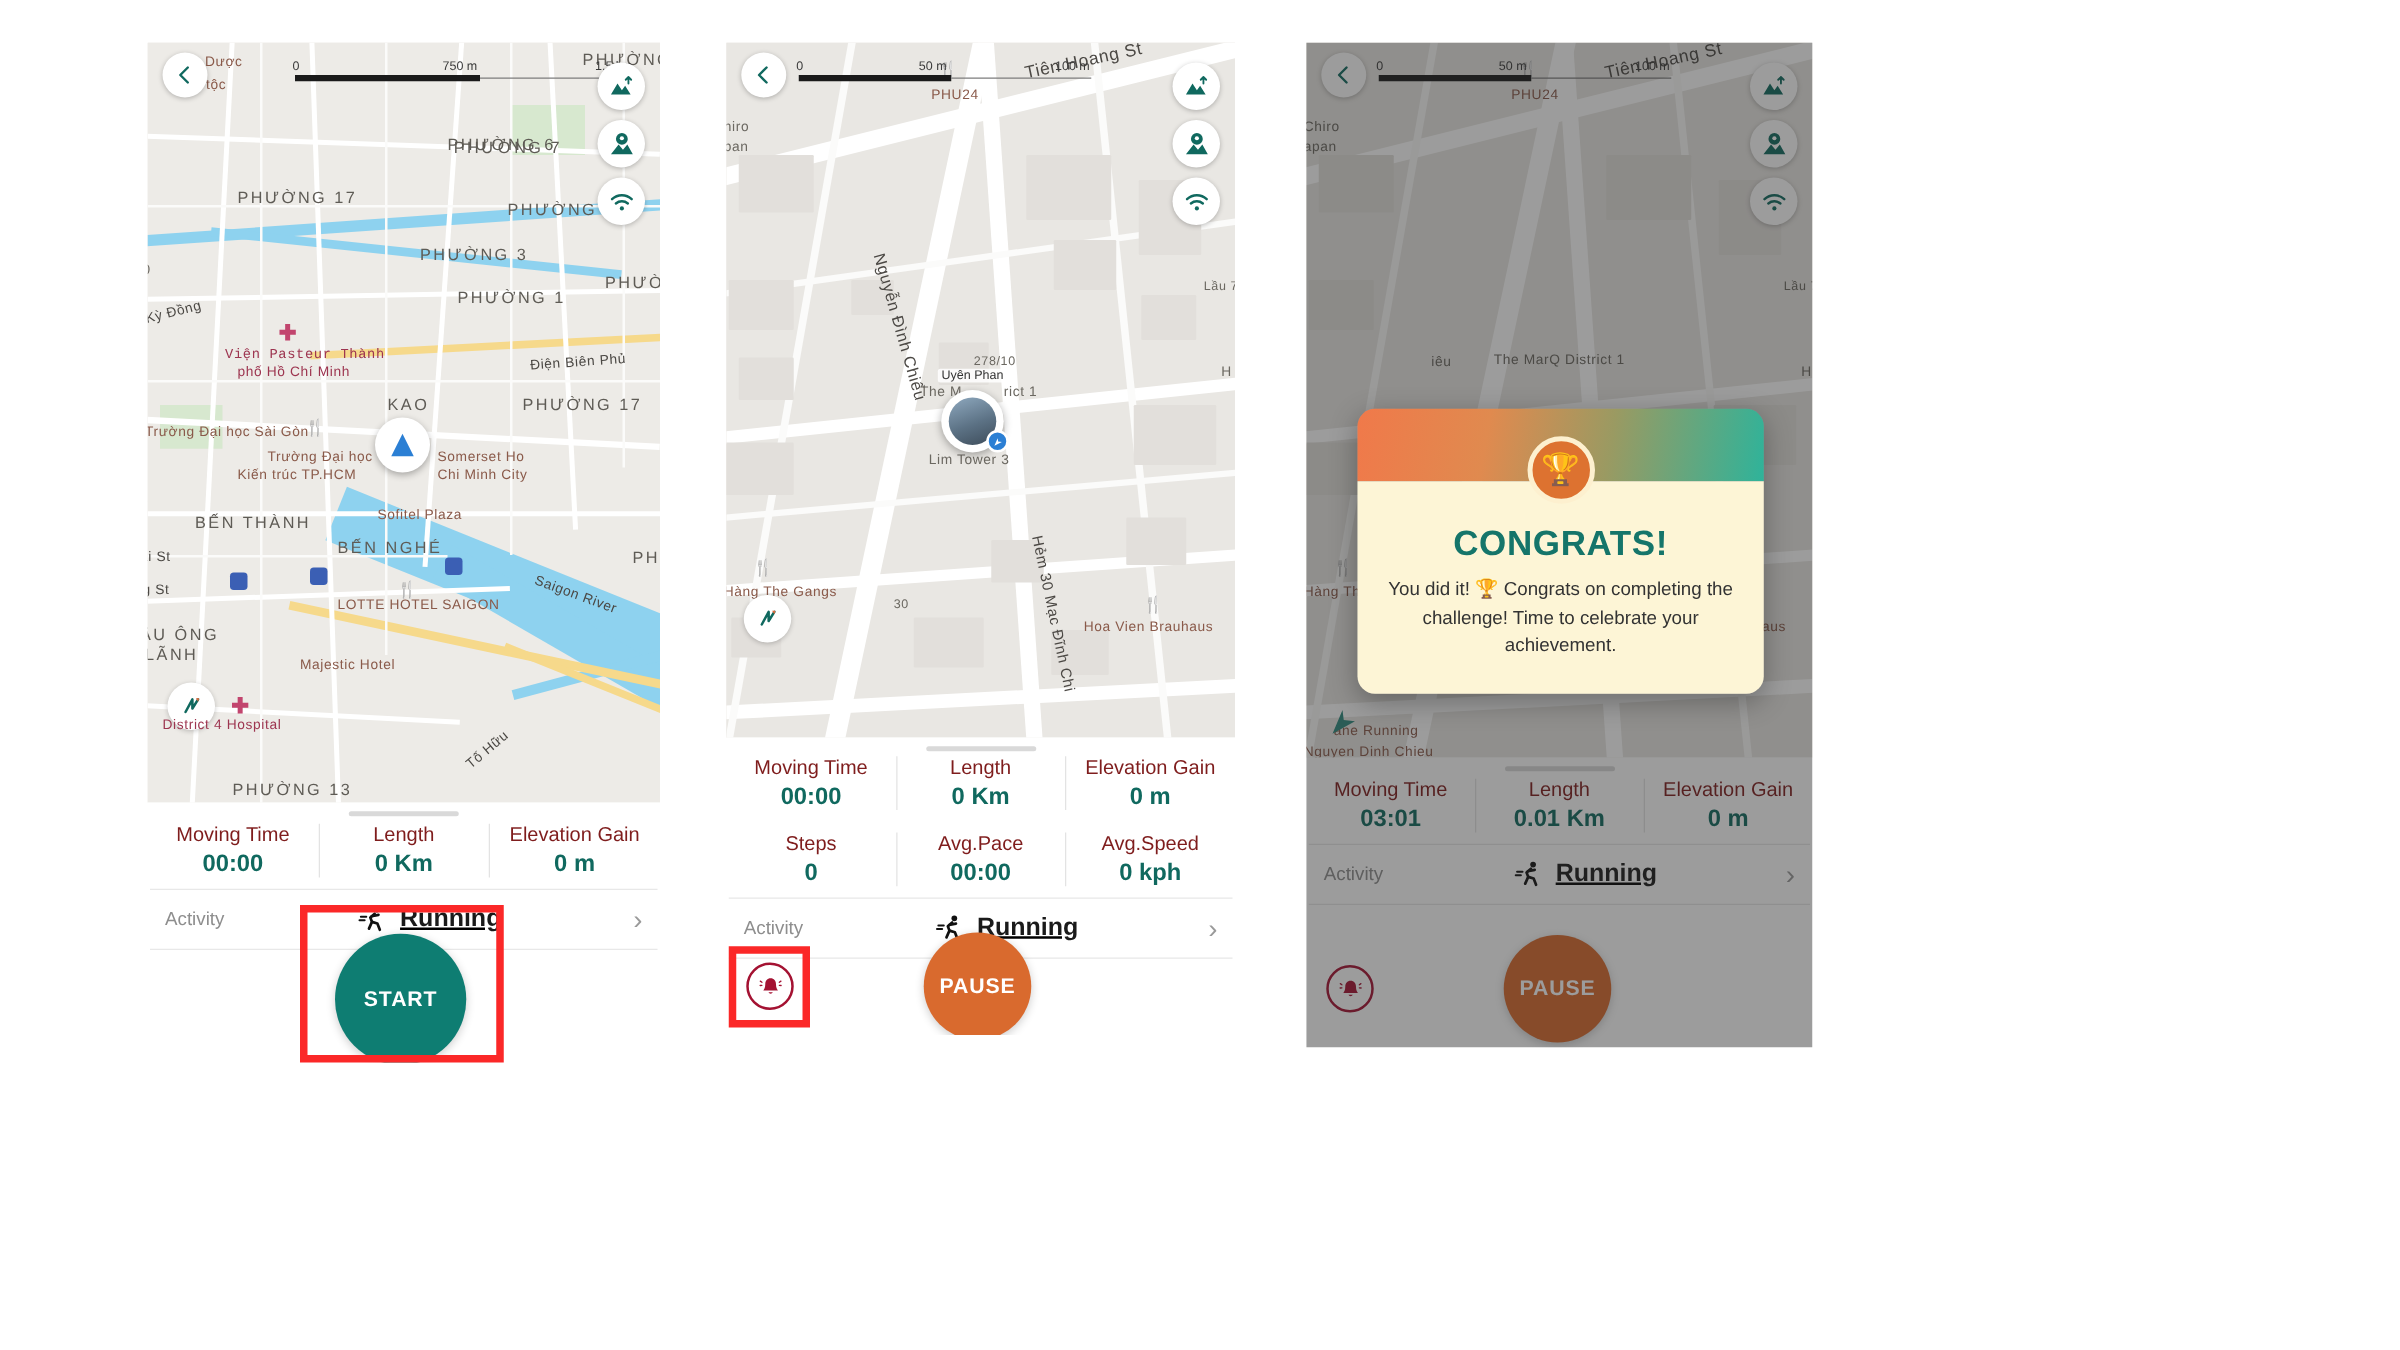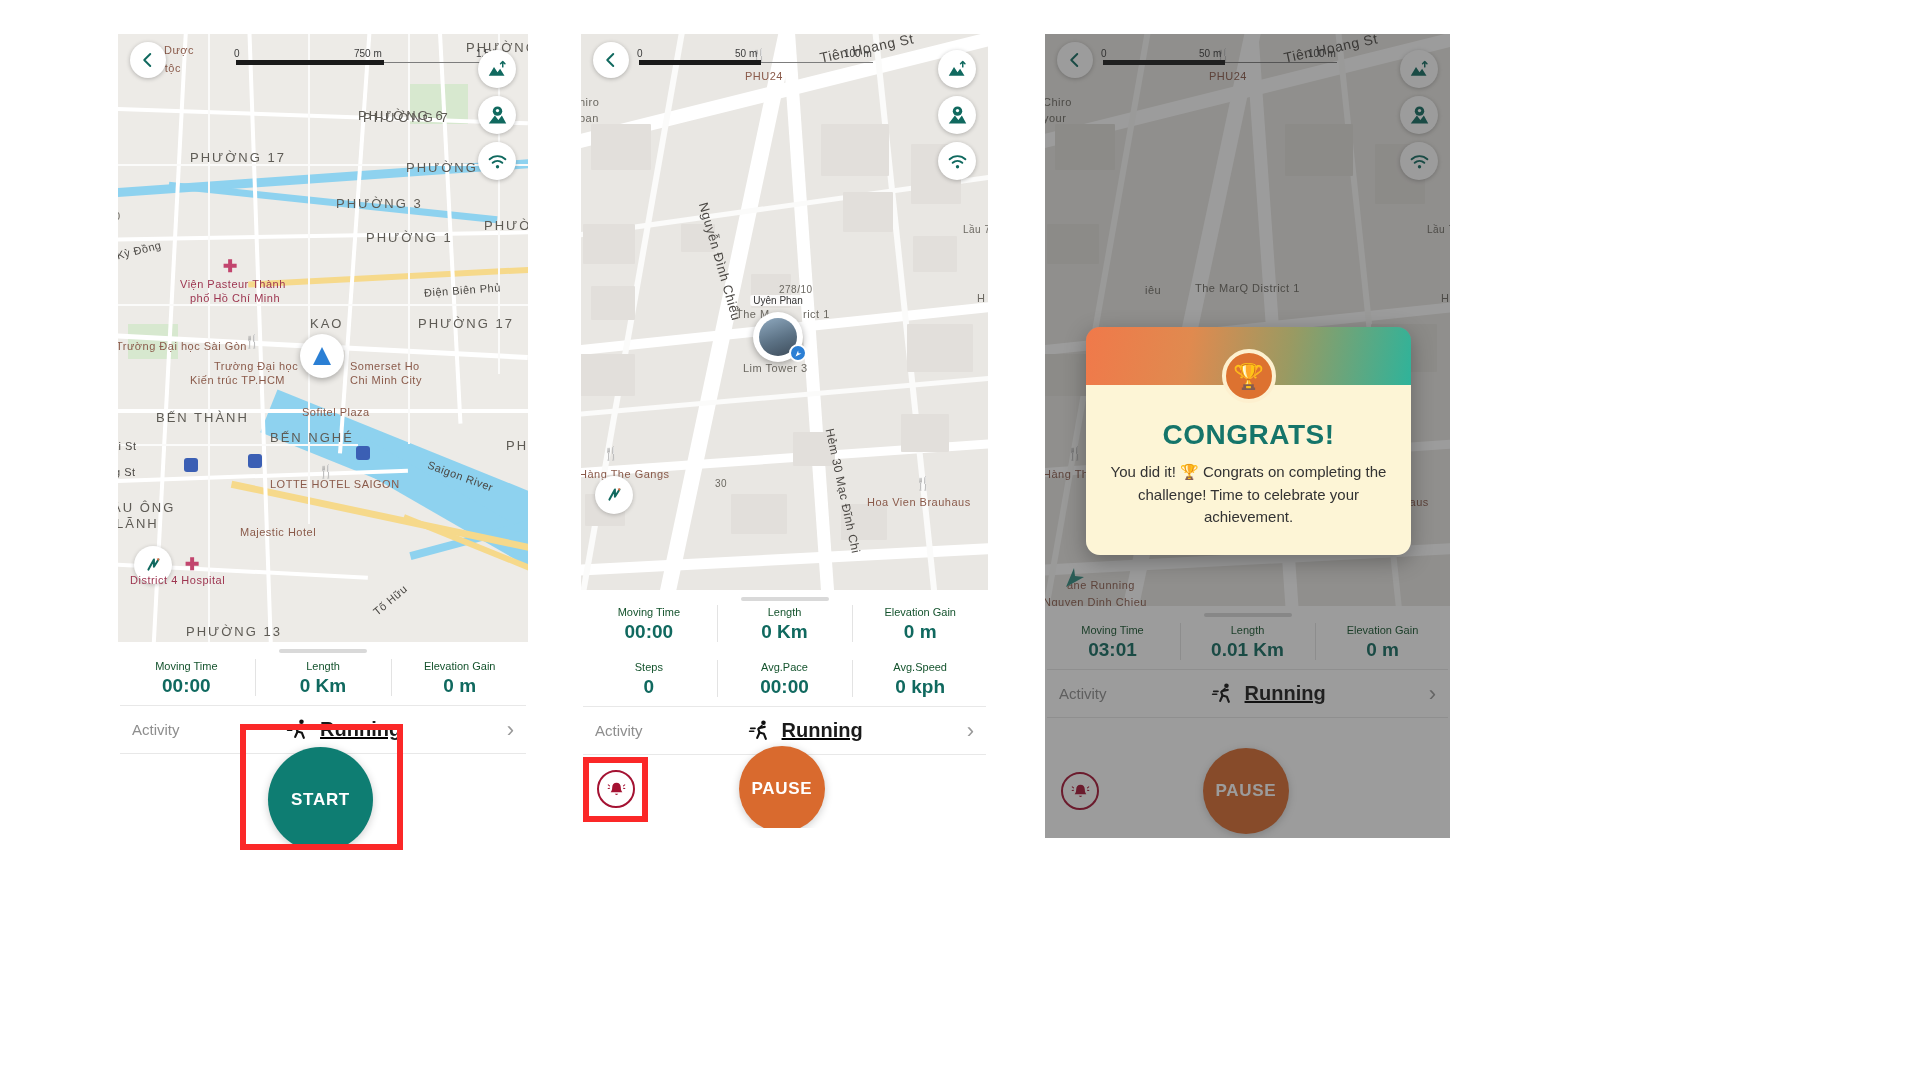--- a/index.html
+++ b/index.html
@@ -103,21 +103,21 @@
   }
   .stat-row { display: flex; }
   .stat-cell {
     flex: 1; text-align: center; padding: 10px 0 8px;
     position: relative;
   }
   .stat-cell + .stat-cell::before {
     content: ""; position: absolute; left: 0; top: 9px; bottom: 9px;
     width: 1px; background: #e3e3e3;
   }
-  .stat-label { font-size: 11px; color: #14532d; margin-bottom: 3px; }
+  .stat-label { font-size: 16px; color: #7f1d1d; margin-bottom: 3px; }
   .stat-value { font-size: 19px; font-weight: bold; color: #10695f; }
 
   .divider { height: 1px; background: #e8e8e8; margin: 0 2px; }
 
   .activity-row {
     display: flex; align-items: center; height: 47px; padding: 0 14px;
   }
   .activity-label { font-size: 15px; color: #8e8e8e; }
   .activity-mid {
     flex: 1; display: flex; align-items: center; justify-content: center; gap: 9px; text-decoration: underline;
@@ -218,21 +218,21 @@
       <span class="lbl big" style="left:240px;top:42px;margin-top:32px;">PHƯỜNG 6</span>
       <span class="lbl big" style="left:245px;top:76px;">PHƯỜNG 7</span>
       <span class="lbl big" style="left:72px;top:116px;">PHƯỜNG 17</span>
       <span class="lbl big" style="left:288px;top:126px;">PHƯỜNG 14</span>
       <span class="lbl big" style="left:218px;top:162px;">PHƯỜNG 3</span>
       <span class="lbl big" style="left:248px;top:196px;">PHƯỜNG 1</span>
       <span class="lbl big" style="left:366px;top:184px;">PHƯỜI</span>
       <span class="lbl" style="left:-4px;top:176px;">0</span>
       <span class="lbl st" style="left:-2px;top:210px;transform:rotate(-14deg);">Kỳ Đồng</span>
       <span class="cross" style="left:105px;top:224px;">✚</span>
-      <span class="lbl red" style="left:62px;top:244px;">Viện Pasteur Thành</span>
+      <span class="lbl red" style="left:62px;top:244px;font-family:Liberation Mono, monospace;">Viện Pasteur Thành</span>
       <span class="lbl red" style="left:72px;top:258px;">phố Hồ Chí Minh</span>
       <span class="lbl st" style="left:306px;top:250px;transform:rotate(-4deg);">Điện Biên Phủ</span>
       <span class="lbl big" style="left:300px;top:282px;">PHƯỜNG 17</span>
       <span class="lbl big" style="left:192px;top:282px;">KAO</span>
       <span class="lbl poi" style="left:-2px;top:306px;">Trường Đại học Sài Gòn</span>
       <span class="poi-icon" style="left:126px;top:300px;">🍴</span>
       <span class="lbl poi" style="left:96px;top:326px;">Trường Đại học</span>
       <span class="lbl poi" style="left:72px;top:340px;">Kiến trúc TP.HCM</span>
       <span class="lbl poi" style="left:232px;top:326px;">Somerset Ho</span>
       <span class="lbl poi" style="left:232px;top:340px;">Chi Minh City</span>
@@ -527,21 +527,21 @@
         <div class="blk" style="left:250px;top:100px;width:68px;height:52px;"></div>
         <div class="blk" style="left:340px;top:120px;width:50px;height:60px;"></div>
         <div class="blk" style="left:336px;top:300px;width:66px;height:48px;"></div>
         <div class="blk" style="left:160px;top:470px;width:56px;height:40px;"></div>
         <div class="blk" style="left:270px;top:480px;width:46px;height:36px;"></div>
       </div>
       <span class="lbl poi" style="left:164px;top:36px;">PHU24</span>
       <span class="poi-icon" style="left:170px;top:14px;">🍴</span>
       <span class="lbl st" style="left:238px;top:6px;font-size:14px;transform:rotate(-12deg);">Tiên Hoang St</span>
       <span class="lbl" style="left:-2px;top:62px;">Chiro</span>
-      <span class="lbl" style="left:-2px;top:78px;">your</span>
+      <span class="lbl" style="left:-2px;top:78px;">apan</span>
       <span class="lbl" style="left:382px;top:190px;font-size:10px;">Lầu 7</span>
       <span class="lbl" style="left:100px;top:250px;">iêu</span>
       <span class="lbl" style="left:150px;top:248px;">The MarQ District 1</span>
       <span class="lbl" style="left:396px;top:258px;">H</span>
       <span class="poi-icon" style="left:22px;top:412px;">🍴</span>
       <span class="lbl poi" style="left:-2px;top:434px;">Hàng Th</span>
       <span class="lbl poi" style="left:358px;top:462px;">haus</span>
       <span class="lbl poi" style="left:22px;top:545px;">ane Running</span>
       <span class="lbl poi" style="left:-2px;top:562px;">Nguyen Dinh Chieu</span>
       <div style="position:absolute;left:18px;top:532px;">

